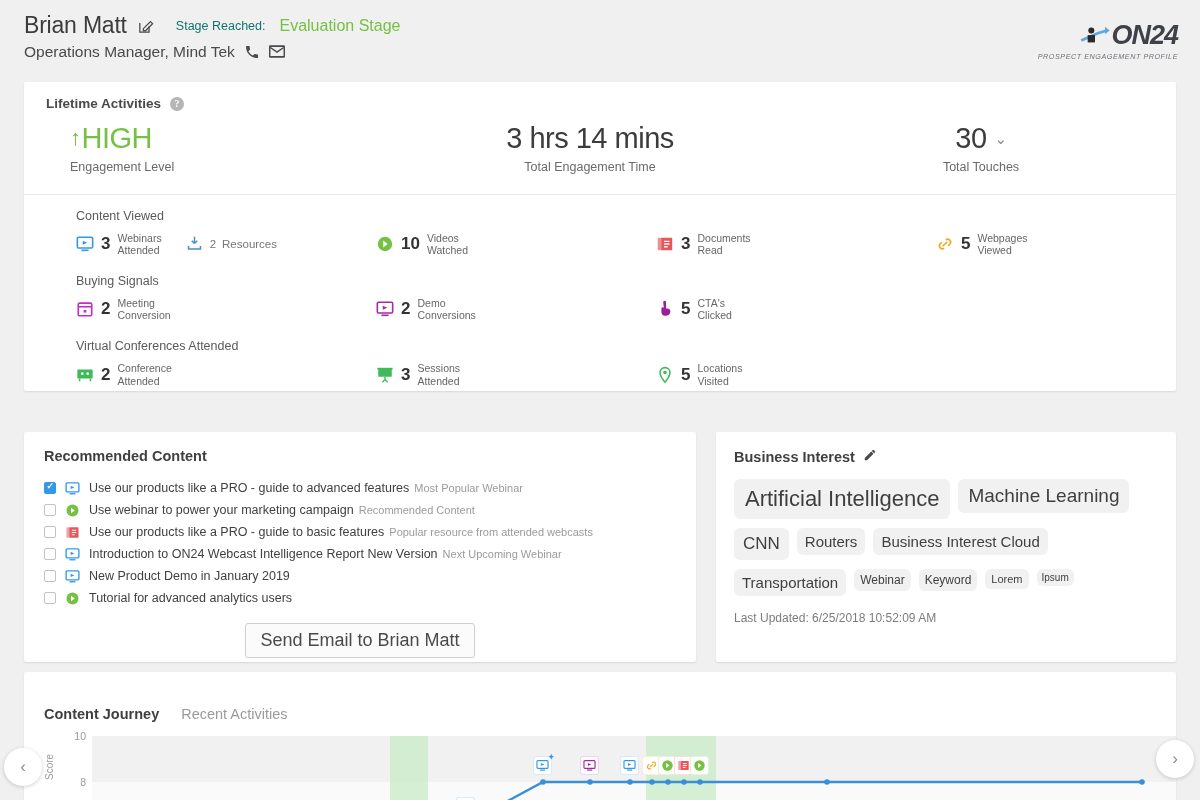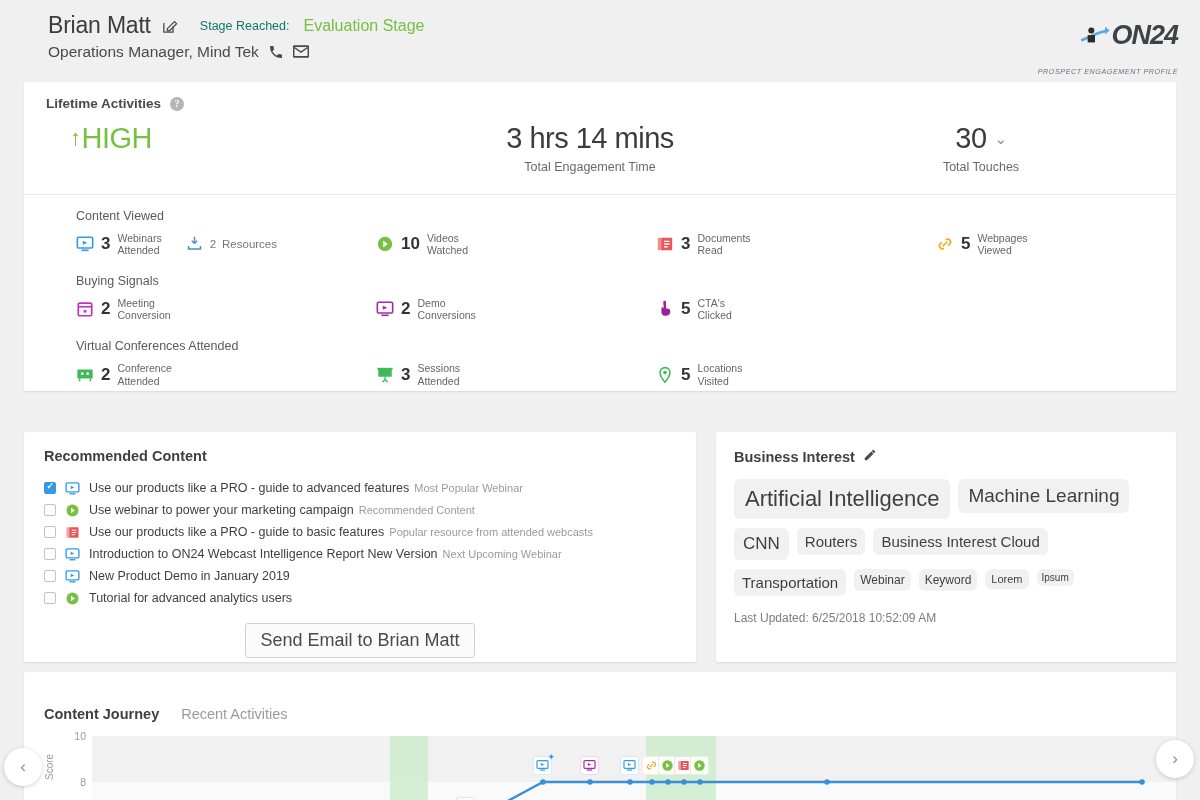--- a/index.html
+++ b/index.html
@@ -3,36 +3,36 @@
 <meta charset="utf-8">
 <style>
   * { box-sizing: border-box; margin: 0; padding: 0; }
   html, body {
     width: 1200px; height: 800px;
     background: #f0f0f0;
     font-family: "Liberation Sans", sans-serif;
     overflow: hidden;
     -webkit-font-smoothing: antialiased;
   }
-  .page { position: relative; width: 1200px; height: 800px; padding-left: 24px; }
+  .page { position: relative; width: 1200px; height: 800px; }
 
   
   .header { position: relative; height: 82px; padding: 12px 24px 0 24px; }
   .hdr-row1 { display: flex; align-items: center; gap: 10px; }
   .person-name { font-size: 23px; color: #3c3c3c; font-weight: 400; letter-spacing: -.2px; }
   .edit-icon { display: inline-block; width: 17px; height: 17px; position: relative; top: 1px; }
   .stage-label { font-size: 12.5px; color: #0f766e; margin-left: 12px; }
   .stage-value { font-size: 16px; color: #76c043; margin-left: 4px; }
   .hdr-row2 { display: flex; align-items: center; gap: 9px; margin-top: 4px; }
   .person-title { font-size: 15.5px; color: #4a4a4a; }
   .mini-ic { width: 16px; height: 16px; display: inline-block; }
   .logo-wrap { position: absolute; right: 22px; top: 22px; text-align: right; font-style: italic; }
   .logo-main { display: flex; align-items: center; justify-content: flex-end; }
   .logo-text { font-size: 27px; font-weight: 700; color: #3e4147; letter-spacing: -1px; line-height: 1; }
-  .logo-tag { font-size: 7.2px; color: #6d7278; letter-spacing: .55px; margin-top: 18px; }
+  .logo-tag { font-size: 7.2px; color: #6d7278; letter-spacing: .55px; margin-top: 3px; }
 
   
   .card { background: #fff; border-radius: 2px; box-shadow: 0 1px 2px rgba(0,0,0,.10); }
 
   .lifetime { position: absolute; left: 24px; top: 82px; width: 1152px; }
   .lt-head { padding: 14px 22px 0 22px; display: flex; align-items: center; gap: 9px; }
   .lt-title { font-size: 13.5px; font-weight: 700; color: #4a4a4a; }
   .help-icon { width: 14px; height: 14px; border-radius: 50%; background: #b5b5b5; color: #fff;
                font-size: 10px; font-weight: 700; text-align: center; line-height: 14px; font-family: "Liberation Serif", serif;}
   .lt-stats { display: flex; padding: 10px 0 20px 0; border-bottom: 1px solid #eaeaea; }
@@ -152,20 +152,21 @@
       <span class="lt-title">Lifetime Activities</span>
       <span class="help-icon">?</span>
     </div>
 
     <div class="lt-stats">
       <div class="stat s1">
         <div class="stat-big green">
           <span class="arrow-up">↑</span>
           <span>HIGH</span>
         </div>
+        <div class="stat-lbl">Engagement Level</div>
       </div>
       <div class="stat s2">
         <div class="stat-big">3 hrs 14 mins</div>
         <div class="stat-lbl">Total Engagement Time</div>
       </div>
       <div class="stat s3">
         <div class="stat-big cnt-stack">
           <span>30</span>
           <span class="chev">⌄</span>
         </div>

